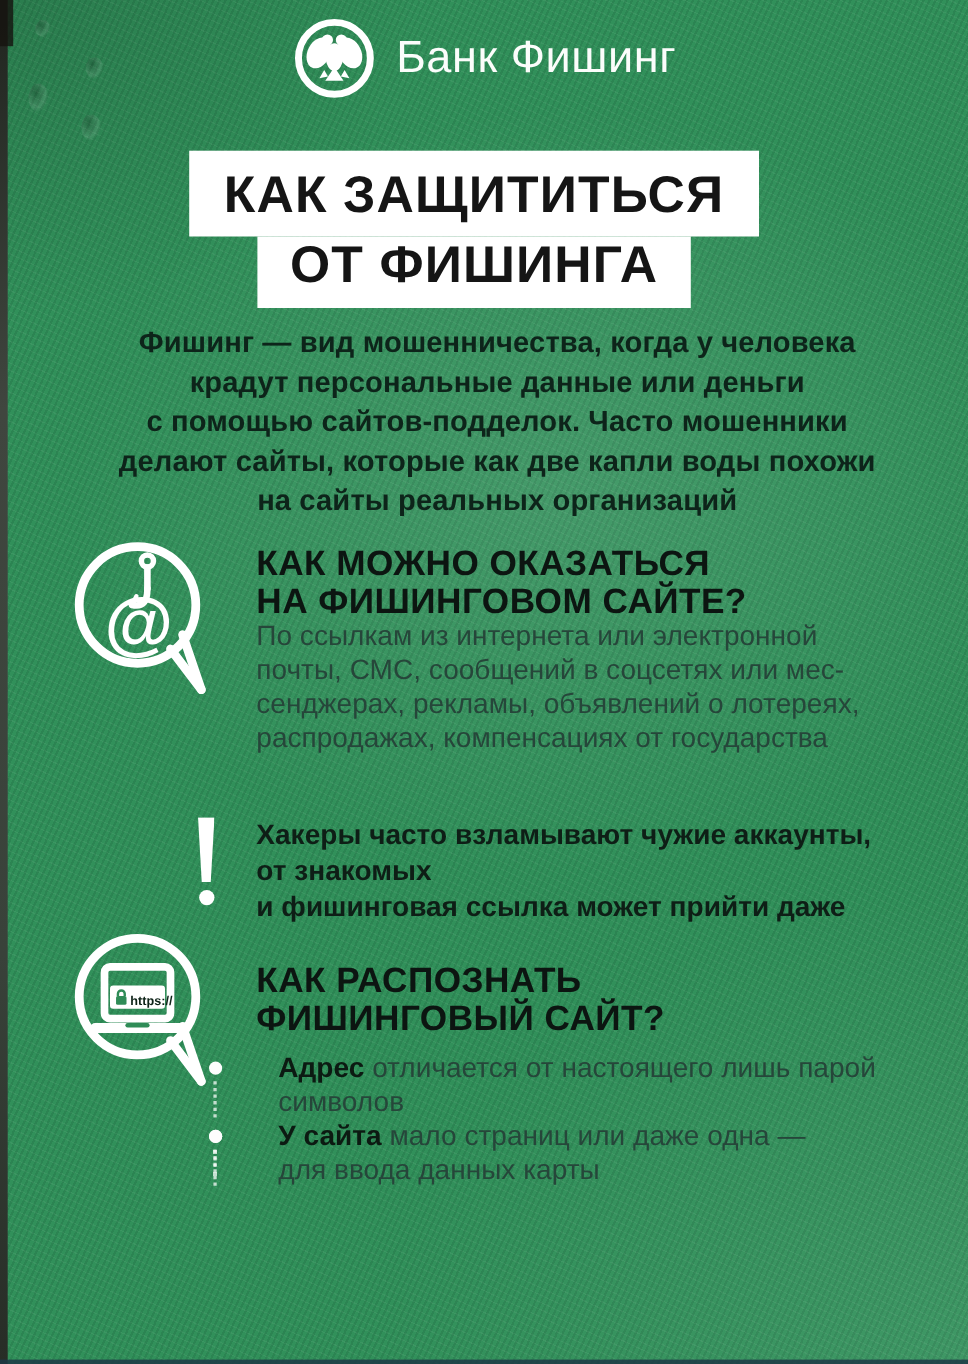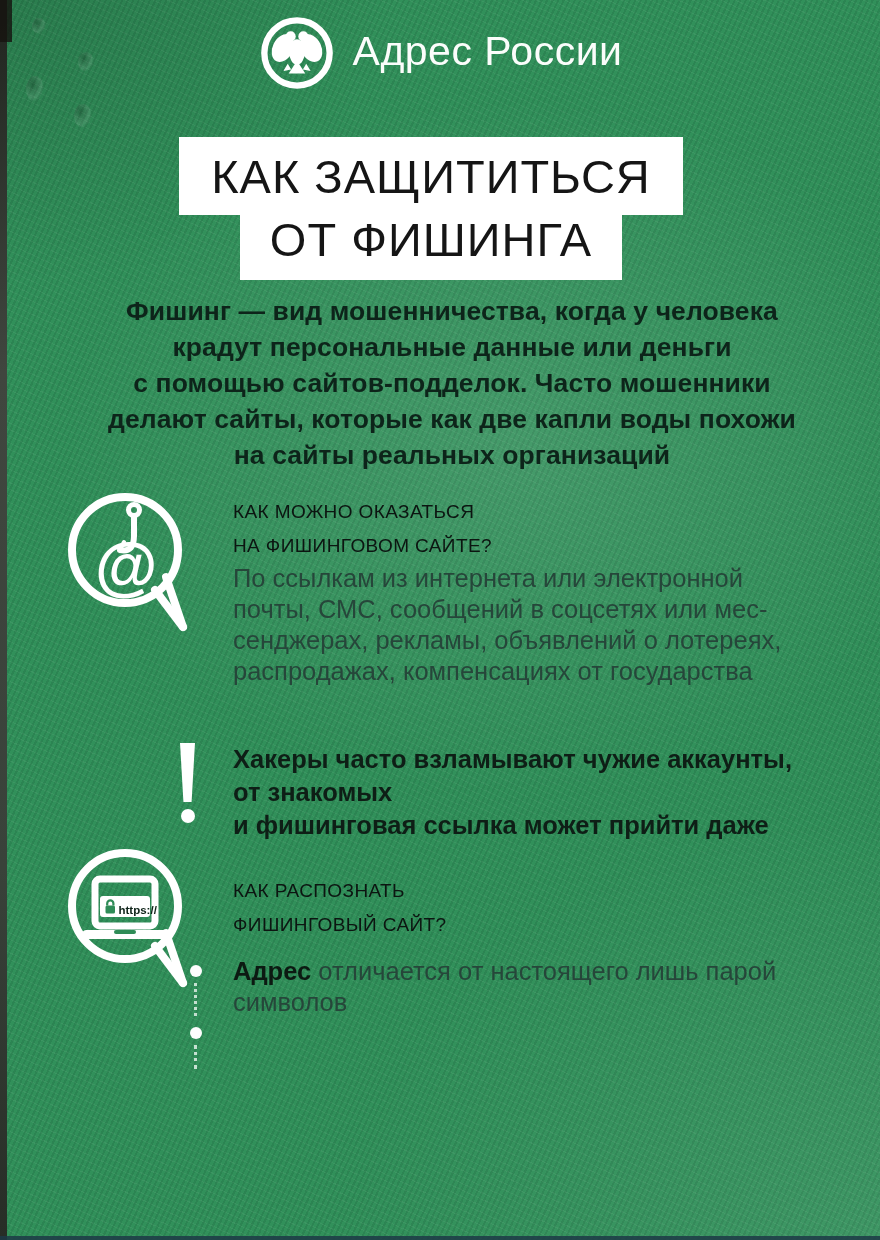--- a/index.html
+++ b/index.html
@@ -25,52 +25,52 @@
   .blemish{position:absolute;border-radius:50%;
     background:radial-gradient(ellipse at 35% 30%, rgba(0,0,0,.20), rgba(255,255,255,.10) 55%, transparent 72%);}
 
   
   .header{position:absolute;top:14px;left:0;right:0;display:flex;justify-content:center;align-items:center;gap:17px;}
   .brand{color:#fbfdfb;font-size:41px;letter-spacing:.5px;font-weight:400;padding-bottom:4px;}
 
   
   .title{position:absolute;top:137px;left:0;width:100%;text-align:center;transform:translateX(-9px);}
   .title-line{display:block;width:fit-content;margin:0 auto;background:#ffffff;color:#151515;
-    font-weight:400;font-size:47px;line-height:1;letter-spacing:1px;white-space:nowrap;}
+    font-weight:700;font-size:47px;line-height:1;letter-spacing:1px;white-space:nowrap;}
   .title-line.t1{padding:16px 32px 15px;}
   .title-line.t2{padding:1px 30px 17px;}
 
   
   .intro{position:absolute;top:293px;left:0;width:100%;text-align:center;
     font-weight:700;font-size:26.5px;line-height:36px;color:#0d241a;letter-spacing:.1px;padding-left:12px;}
 
   
   .icon-bubble{position:absolute;left:62px;width:130px;height:150px;}
   .icon1{top:490px;} .icon2{top:846px;}
   .sec{position:absolute;left:233px;width:615px;}
   .sec1{top:495px;} .sec2{top:874px;}
-  .sec-heading{font-size:19px;line-height:34px;font-weight:400;color:#0c1511;letter-spacing:.4px;}
+  .sec-heading{font-size:32px;line-height:34px;font-weight:700;color:#0c1511;letter-spacing:.4px;}
   .sec-body{font-size:25.5px;line-height:31px;color:#26463a;font-weight:400;}
 
   
   .warn{position:absolute;left:179px;top:727px;display:flex;margin-top:16px;}
   .warn-mark{width:17px;flex:none;}
   .warn-bar{width:17px;height:59px;background:#fff;clip-path:polygon(6% 0,94% 0,74% 100%,26% 100%);}
   .warn-dot{width:14px;height:14px;border-radius:50%;background:#fff;margin:7px auto 0;}
   .warn-text{margin-left:37px;font-size:25.5px;line-height:33px;font-weight:700;color:#0e1e16;}
 
   
   .bullets{position:absolute;left:188px;top:956px;width:665px;}
   .bullet{display:flex;}
   .bmark{width:45px;flex:none;position:relative;}
   .bmark .dot{position:absolute;left:2px;top:9px;width:12px;height:12px;border-radius:50%;background:#fdfdfd;}
   .bmark .trail{position:absolute;left:6px;top:27px;height:33px;width:0;
     border-left:3px dotted rgba(255,255,255,.72);}
   .bullet:last-child .bmark .trail{height:24px;}
-  .btext{font-size:25.5px;line-height:31px;color:#26463a;font-weight:400;}
+  .btext{font-size:25.5px;line-height:31px;color:#26463a;font-weight:400;margin-left:20px;}
   .btext b{color:#0c1a12;font-weight:800;}
 </style>
 </head>
 <body>
 
 <div id="poster">
 
   <div class="blemish" style="left:32px;top:18px;width:14px;height:16px;"></div>
   <div class="blemish" style="left:78px;top:52px;width:16px;height:20px;"></div>
   <div class="blemish" style="left:26px;top:76px;width:18px;height:26px;"></div>
@@ -85,21 +85,21 @@
         <circle cx="33.5" cy="23" r="5.2"></circle>
         <circle cx="46.5" cy="23" r="5.2"></circle>
         <polygon points="29.5,20.5 23.5,23.5 29.5,25.5"></polygon>
         <polygon points="50.5,20.5 56.5,23.5 50.5,25.5"></polygon>
         <ellipse cx="40" cy="39" rx="8" ry="13"></ellipse>
         <polygon points="40,48 31.5,61 48.5,61"></polygon>
         <polygon points="30.5,51 26,58.5 34,57"></polygon>
         <polygon points="49.5,51 54,58.5 46,57"></polygon>
       </g>
     </svg>
-    <div class="brand">Адрес России</div>
+    <div class="brand">Банк Фишинг</div>
   </div>
 
   <div class="title">
     <div class="title-line t1">КАК ЗАЩИТИТЬСЯ</div>
     <div class="title-line t2">ОТ ФИШИНГА</div>
   </div>
 
   <div class="intro">
     <div>Фишинг — вид мошенничества, когда у человека</div>
     <div>крадут персональные данные или деньги</div>
@@ -178,18 +178,28 @@
         <div><b>Адрес</b><span> отличается от настоящего лишь парой</span></div>
         <div>символов</div>
       </div>
     </div>
     <div class="bullet">
       <div class="bmark">
           <span class="dot"></span>
           <span class="trail"></span>
         </div>
     </div>
+    <div class="bullet">
+      <div class="bmark">
+          <span class="dot"></span>
+          <span class="trail"></span>
+        </div>
+      <div class="btext">
+        <div><b>У сайта</b><span> мало страниц или даже одна —</span></div>
+        <div>для ввода данных карты</div>
+      </div>
+    </div>
   </div>
 
   <div class="edge-left"></div>
   <div class="corner-smudge"></div>
   <div class="edge-bottom"></div>
 </div>
 
 </body></html>

